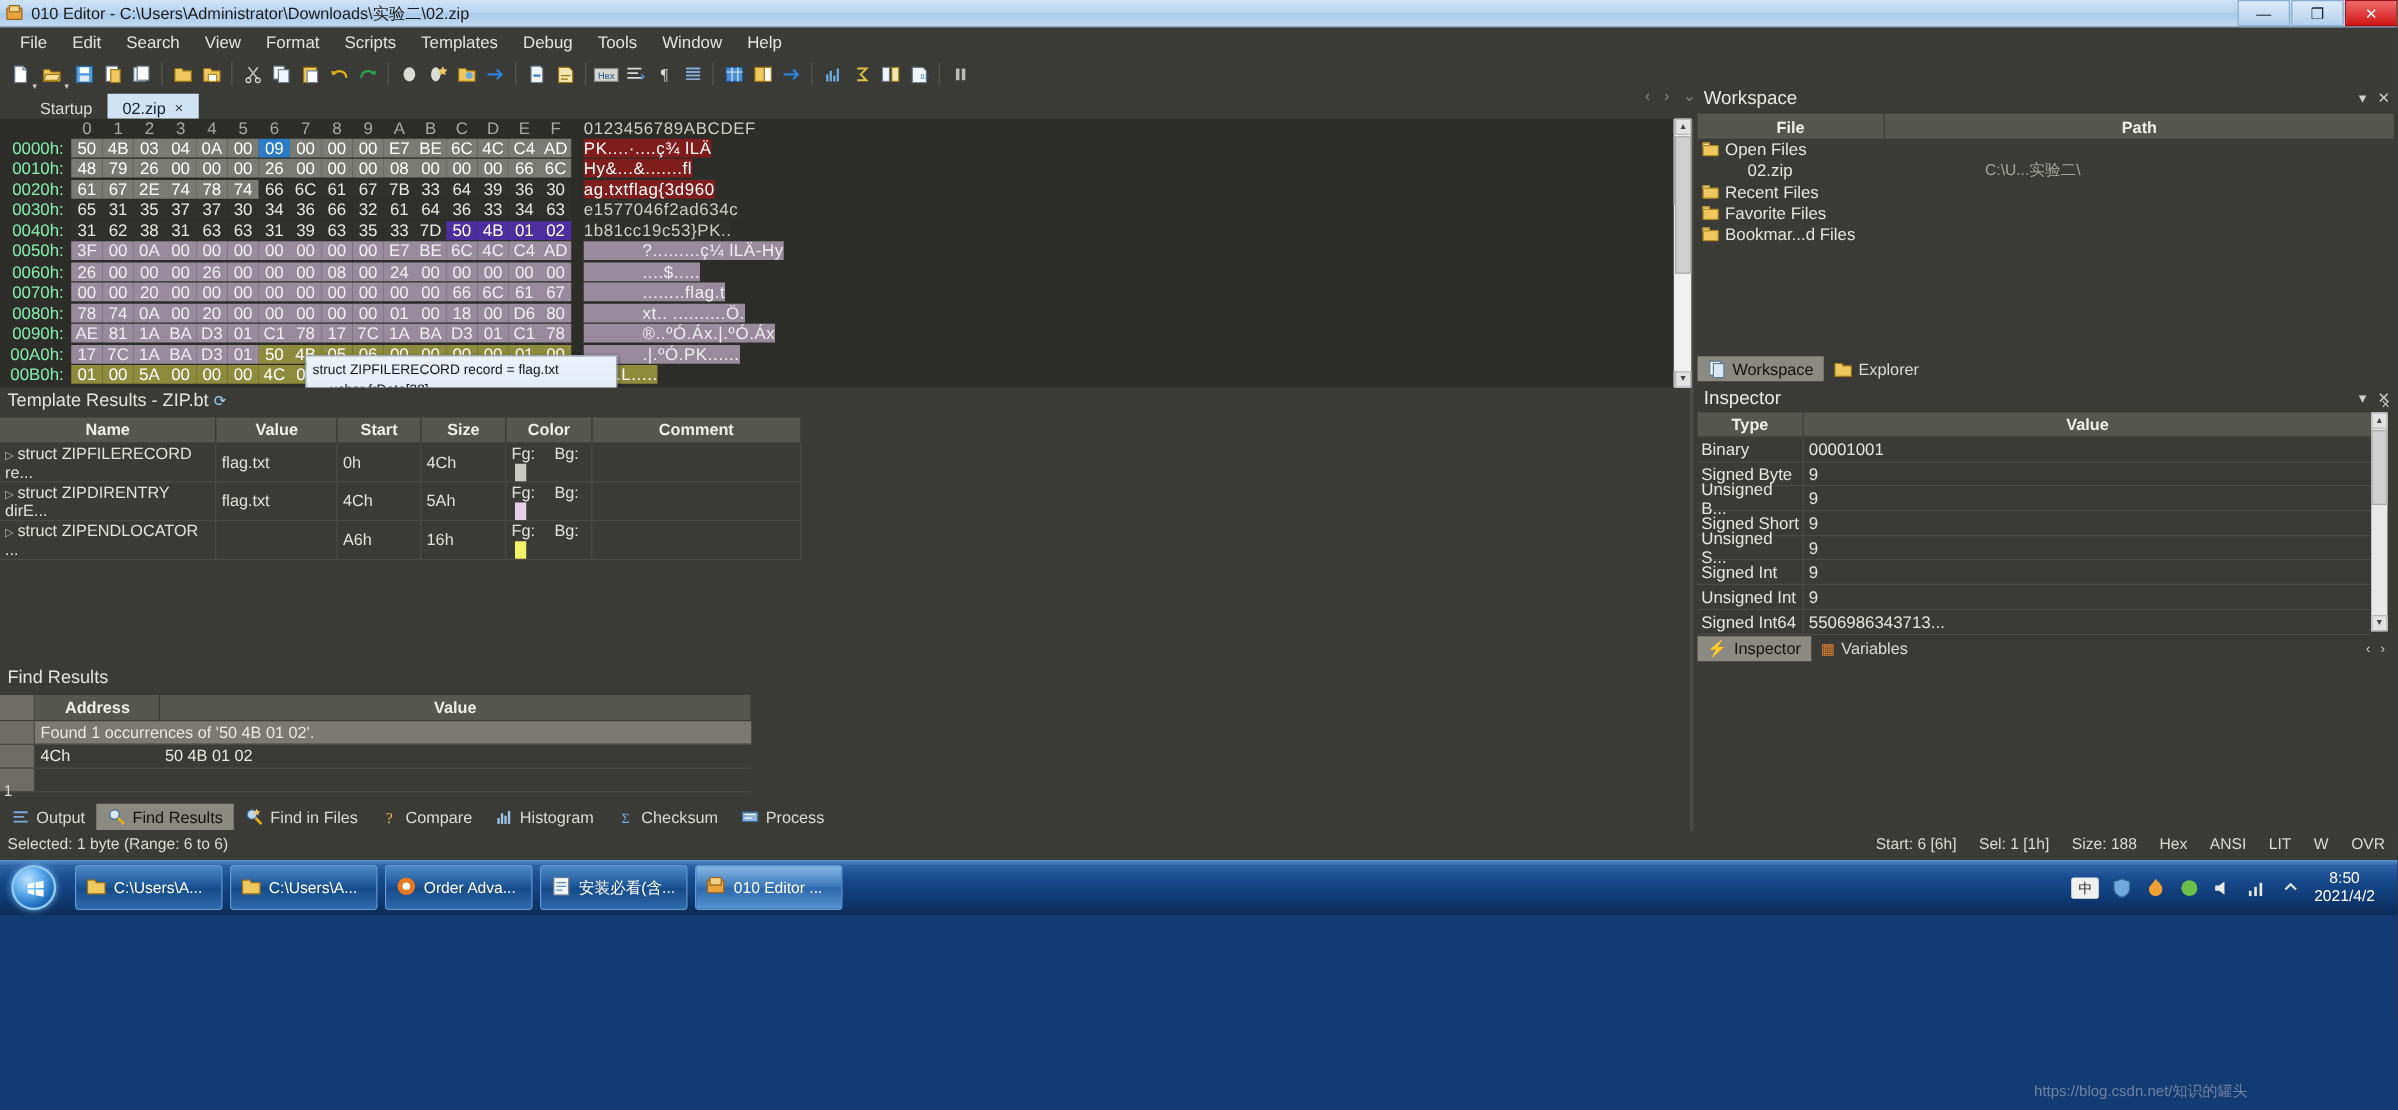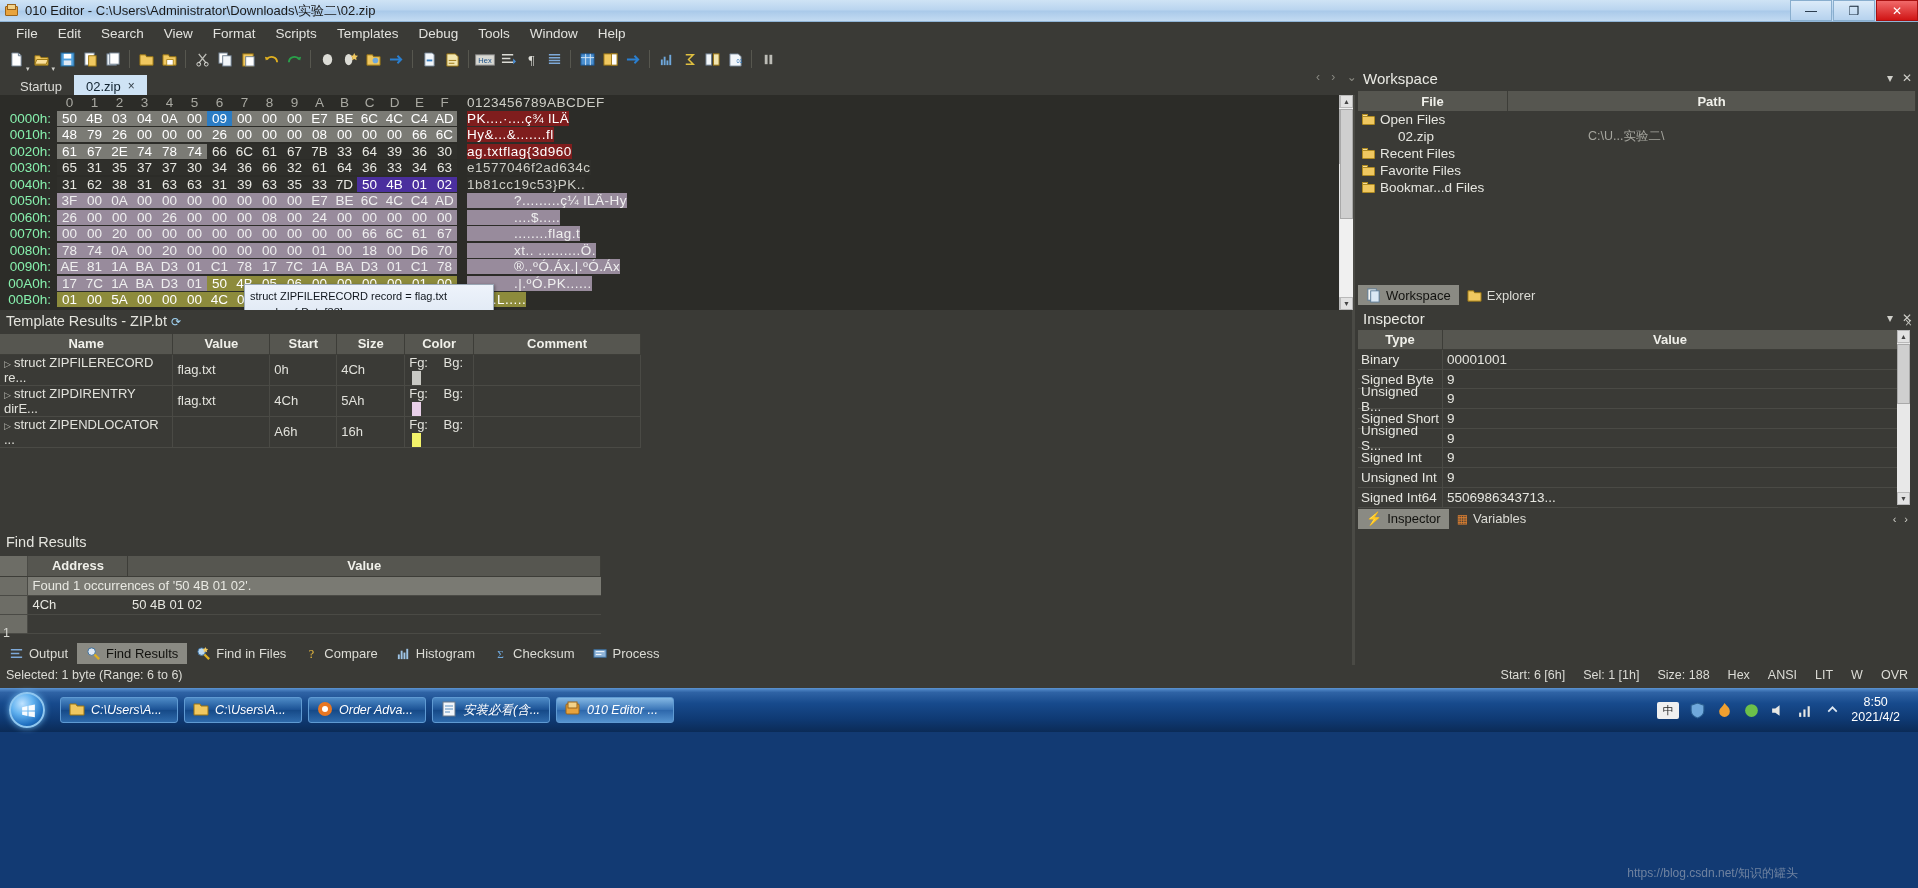--- a/index.html
+++ b/index.html
@@ -31,21 +31,21 @@
   .menubar .mi{ padding:3px 10px; color:#e2e2de; font-size:13.5px; cursor:default;}
 
   
   .toolbar{ height:28px; background:#3a3a36; display:flex; align-items:center; padding-left:5px; gap:1px;}
   .tb{ width:22px;height:22px; display:flex;align-items:center;justify-content:center; position:relative;}
   .sep{ width:1px;height:18px;background:#57574f;margin:0 4px;}
   .tinyarrow{ font-size:7px; color:#cfcfca; margin-left:-2px; align-self:flex-end;}
   .ico{ width:15px;height:15px;display:block;}
 
   
-  .tabrow{ height:22px;background:#3a3a36;display:flex;align-items:flex-end;padding-left:8px;position:relative;}
+  .tabrow{ height:22px;background:#3a3a36;display:flex;align-items:flex-end;padding-left:20px;position:relative;}
   .tab{ height:20px;padding:2px 12px 0 12px;font-size:13px;color:#dcdcd8;display:flex;align-items:center;}
   .tab.active{ background:#cfe3f5;color:#10222f;}
   .tab .x{ margin-left:7px;font-size:12px;color:#35404a;}
 
   
   .hexwrap{ position:absolute;left:0;top:95px;width:1352px;height:215px;background:#2c2c28;overflow:hidden;}
   .hexgrid{ font-family:"Liberation Sans", sans-serif; font-size:13.5px; }
   .hexhdr{ height:15px;color:#a9a9a2;display:flex;padding-left:0;}
   .offcol{ width:57px;text-align:right;padding-right:6px;color:#b9b9b2;flex:none;}
   .bytecells{ display:flex; }
@@ -153,23 +153,23 @@
             background:linear-gradient(to bottom,#4a7fc1 0%,#2d5d9e 6%,#1d4versicht 7%,#123a73 12%,#0d2f61 55%,#0a2550 100%);
             background-color:#123a73;}
   .tb-inner{ position:absolute;left:0;top:0;width:1918px;height:44px;
              background:linear-gradient(to bottom,#5b93d1 0%,#2f63a5 10%,#174a8c 35%,#0f3a74 70%,#0b2b57 100%);
              display:flex;align-items:center;}
   .startorb{ width:54px;height:42px;display:flex;align-items:center;justify-content:center;}
   .orb{ width:36px;height:36px;border-radius:50%;
         background:radial-gradient(circle at 35% 30%,#bfe2ff 0%,#63b3f0 35%,#1f6fc0 70%,#0d3f7d 100%);
         border:2px solid #8fc7f0;box-shadow:0 0 6px rgba(120,200,255,.8);position:relative;}
   .orb .flag{position:absolute;left:9px;top:9px;width:17px;height:17px;}
-  .tk{ height:26px;min-width:118px;margin-left:6px;display:flex;align-items:center;gap:6px;padding:0 8px;
+  .tk{ height:36px;min-width:118px;margin-left:6px;display:flex;align-items:center;gap:6px;padding:0 8px;
        background:linear-gradient(to bottom,#4d8ac6,#1c5396 48%,#164a88 52%,#2e6aab);
-       border:1px solid #5f9ad2;border-radius:3px;color:#fff;font-size:12.5px;white-space:nowrap;overflow:hidden;font-style:italic;}
+       border:1px solid #5f9ad2;border-radius:3px;color:#fff;font-size:12.5px;white-space:nowrap;overflow:hidden;}
   .tk.active{ background:linear-gradient(to bottom,#84b8e4,#3b76b8 48%,#2e68ac 52%,#5593cf); }
   .tray{ margin-left:auto;display:flex;align-items:center;gap:10px;padding-right:12px;color:#e6f0fb;font-size:12px;}
   .clock{ text-align:center;line-height:15px;font-size:12.5px;color:#fff;padding-right:6px;}
   .watermark{ position:absolute;right:120px;bottom:6px;color:#7f8fa8;font-size:12px;opacity:.85;}
   .chbadge{ width:22px;height:17px;background:#f0f0f0;color:#222;font-size:11px;display:flex;align-items:center;justify-content:center;border-radius:2px;}
 </style>
 </head>
 <body>
 
 <div class="app">
@@ -612,21 +612,21 @@
             <span class="bcell b-mauve">00</span>
             <span class="bcell b-mauve">00</span>
             <span class="bcell b-mauve">00</span>
             <span class="bcell b-mauve">00</span>
             <span class="bcell b-mauve">00</span>
             <span class="bcell b-mauve">01</span>
             <span class="bcell b-mauve">00</span>
             <span class="bcell b-mauve">18</span>
             <span class="bcell b-mauve">00</span>
             <span class="bcell b-mauve">D6</span>
-            <span class="bcell b-mauve">70</span>
+            <span class="bcell b-mauve">80</span>
           </span>
           <span class="asciicol asc-mauve">xt.. ..........Ö.</span>
         </div>
         <div class="hexrow">
           <span class="offcol">0090h:</span>
           <span class="bytecells">
             <span class="bcell b-mauve">AE</span>
             <span class="bcell b-mauve">81</span>
             <span class="bcell b-mauve">1A</span>
             <span class="bcell b-mauve">BA</span>

